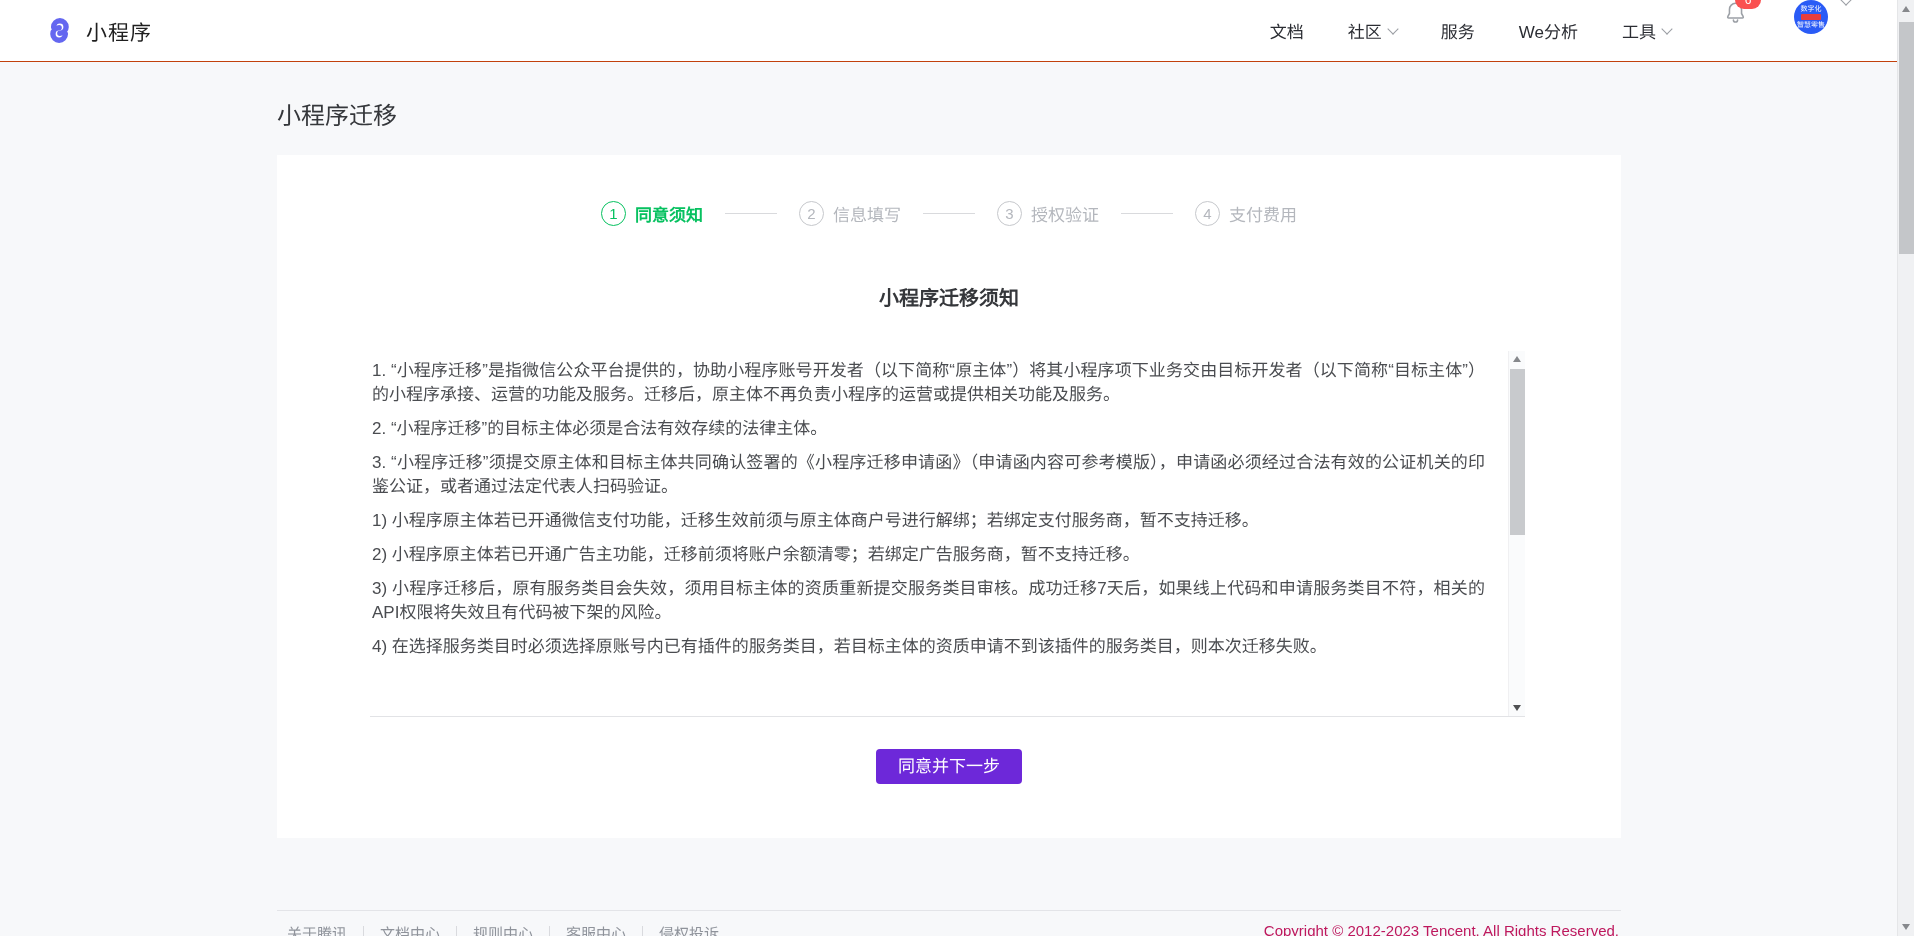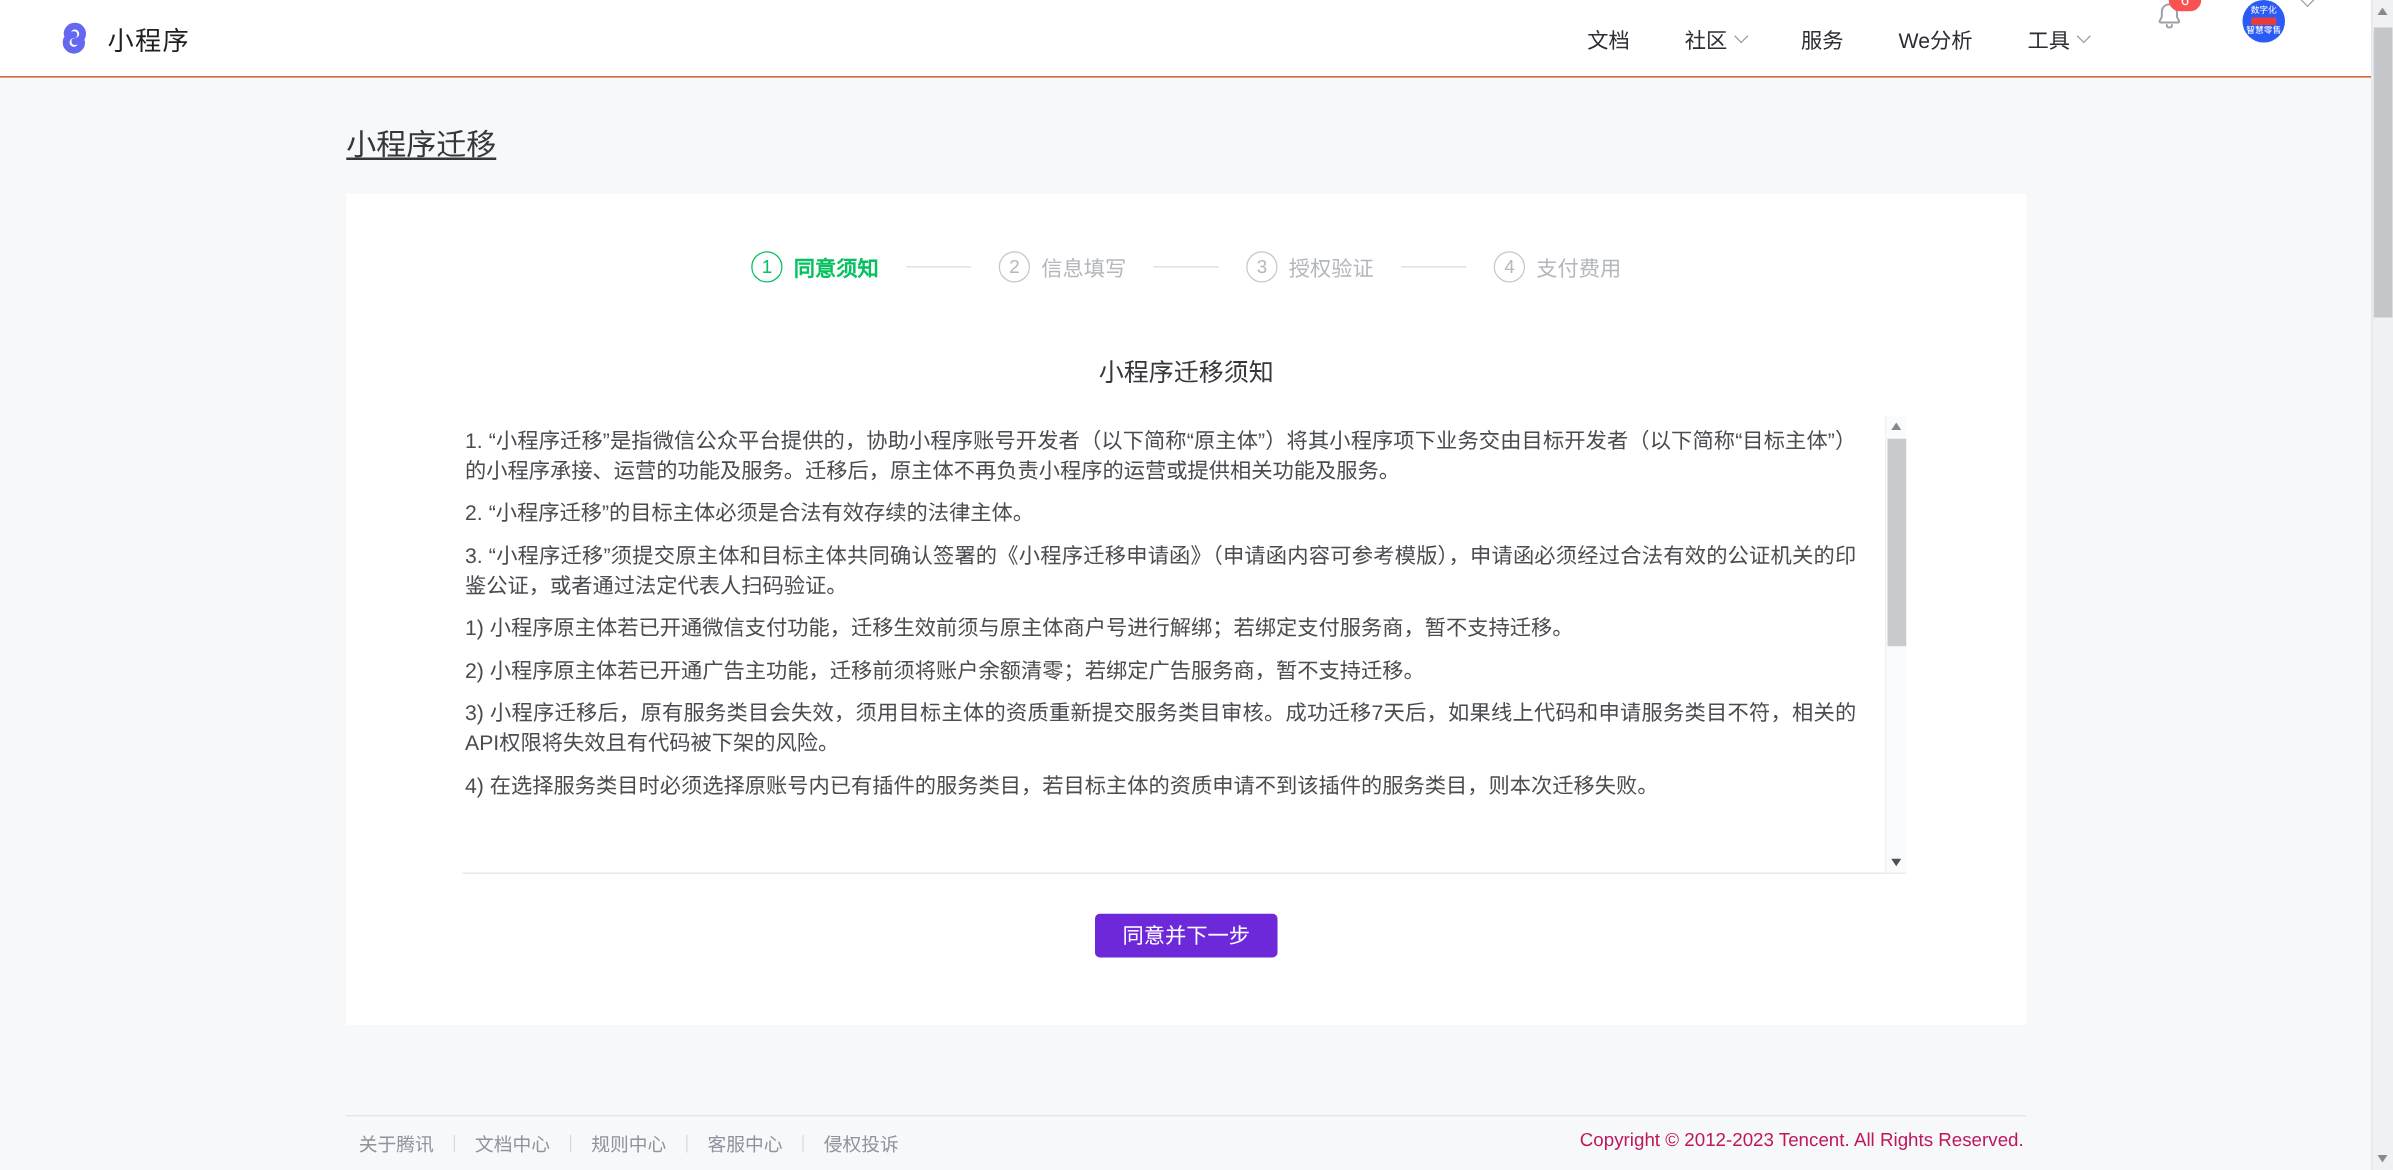--- a/index.html
+++ b/index.html
@@ -34,37 +34,37 @@
     width:34px; height:34px; border-radius:50%; background:#2a5bf6;
     display:flex; flex-direction:column; align-items:center; justify-content:center;
     color:#fff; font-size:7px; line-height:8px; cursor:pointer; overflow:hidden;
     text-align:center;
   }
   .avatar-red { width:20px; height:6px; background:#e93d3d; border-radius:1px; margin:1px 0; }
   .avatar-chev { margin-left:14px; cursor:pointer; }
 
   
   .container { width:1344px; margin-left:277px; }
-  .page-title { font-size:24px; font-weight:400; color:#35373b; margin:34px 0 24px;text-decoration:underline; }
+  .page-title { font-size:24px; font-weight:400; color:#35373b; margin:34px 0 24px; }
 
   .card { background:#fff; width:1344px; padding:46px 0 54px; }
 
   
   .stepper { display:flex; align-items:center; justify-content:center; }
   .step { display:flex; align-items:center; }
   .step-circle {
     width:25px; height:25px; border-radius:50%; border:1px solid #c6c8cc;
     color:#b4b7bd; font-size:15px; display:flex; align-items:center; justify-content:center;
   }
   .step-label { font-size:17px; color:#b4b7bd; margin-left:9px; white-space:nowrap; }
   .step.active .step-circle { border-color:#07c160; color:#07c160; }
   .step.active .step-label { color:#07c160; font-weight:bold; }
   .step-line { width:52px; height:1px; background:#d9dadd; margin:0 22px; }
 
-  .notice-title { text-align:center; font-size:20px; font-weight:400; color:#35373b; margin:56px 0 22px; }
+  .notice-title { text-align:center; font-size:20px; font-weight:700; color:#35373b; margin:56px 0 40px; }
 
   
   .terms { position:relative; margin:0 96px 0 93px; height:366px; border-bottom:1px solid #e2e3e6; }
   .terms-inner { height:100%; overflow:hidden; padding:4px 40px 0 2px; }
   .terms-inner p { font-size:17px; line-height:24px; color:#4a4c50; margin:10px 0; text-align:justify; }
   .terms-inner p:first-child { margin-top:4px; }
 
   .sb {
     position:absolute; top:0; right:0; width:17px; height:100%;
     background:#fafbfc; border-left:1px solid #f0f0f2;

